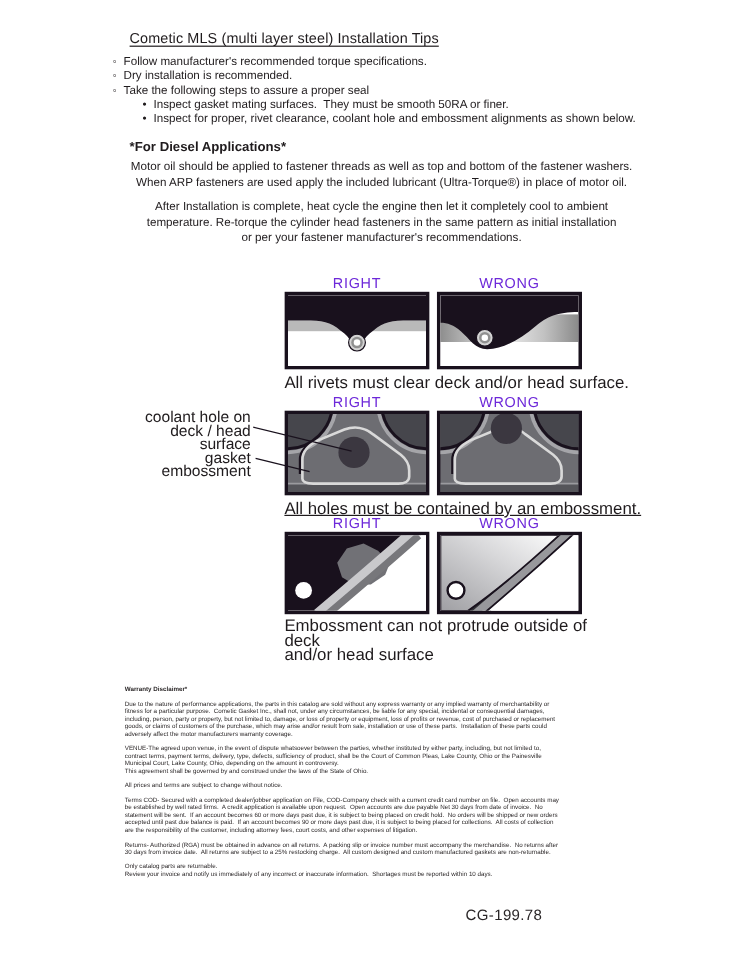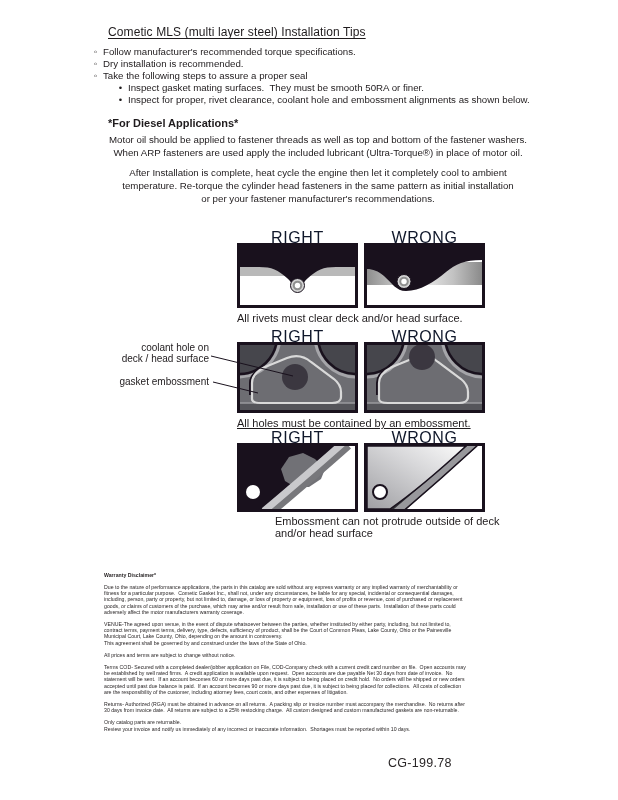--- a/index.html
+++ b/index.html
@@ -15,24 +15,24 @@
   }
   .intro { left:92px; top:46px; width:440px; font-size:9.7px; line-height:12px; }
   .intro-row { display:flex; gap:4px; white-space:pre-wrap; }
   .intro-row.sub { padding-left:25px; }
   .intro-row .blt { width:7px; text-align:center; flex:none; }
   .diesel-heading { left:108px; top:117px; font-size:11px; font-weight:bold; }
   .para { font-size:9.7px; line-height:13px; white-space:pre-wrap; width:420px;text-align:center; }
   .p1 { left:108px; top:133px; }
   .p2 { left:108px; top:166px; }
   .p3 { left:108px; top:207px; }
-  .rw-label { top:0; font-size:16px; letter-spacing:0.6px; text-align:center; width:121px; color:#0f172a; }
+  .rw-label { top:0; font-size:12px; letter-spacing:0.6px; text-align:center; width:121px; color:#6d28d9; }
   .dbox { position:absolute; width:121px; z-index:1; }
-  .caption { font-size:11px; line-height:12px; white-space:pre-line; color:#1f1b1d; }
-  .side-label { left:105px; width:104px; text-align:right; font-size:10px; line-height:11px; white-space:pre-line; }
+  .caption { font-size:14px; line-height:12px; white-space:pre-line; color:#1f1b1d; }
+  .side-label { left:105px; width:104px; text-align:right; font-size:13px; line-height:11px; white-space:pre-line; }
   .leader-svg { left:105px; top:338px; width:265px; height:85px; z-index:2; }
   .legal-outer { left:104px; top:572px; width:416px; height:180px; }
   .legal-inner { width:832px; transform:scale(0.5); transform-origin:0 0; font-size:10.4px; line-height:12.4px; color:#2a2627; }
   .legal-inner .lg-h { font-weight:bold; margin:0 0 12px 0; }
   .legal-inner p { margin:0 0 12px 0; white-space:pre-wrap; }
   .legal-inner p.tight { margin:0; }
   .legal-inner p.after-tight { margin:0 0 12px 0; }
   .footer-num { left:388px; top:756px; font-size:12.5px; letter-spacing:0.3px; color:#2a2627; }
   svg { display:block; }
 </style>
@@ -214,21 +214,21 @@
         <path d="M30,70 C56,48 82,26 110,1" fill="none" stroke="#303035" stroke-width="13"></path>
         <path d="M31,71 C57,49 83,27 111,2" fill="none" stroke="#98989c" stroke-width="9"></path>
         <path d="M3,3 H102 C76,27 52,48 26,66 H3 Z" fill="url(#gradSwath)" stroke="#19111d" stroke-width="1.5"></path>
         <path d="M38,70 C64,48 90,24 116,1 L118,3 V66 H38 Z" fill="#ffffff"></path>
         <path d="M37,70 C63,48 89,25 115,1" fill="none" stroke="#19111d" stroke-width="1.5"></path>
         <circle cx="16" cy="49" r="7" fill="#ffffff" stroke="#19111d" stroke-width="2"></circle>
       </g>
     </svg>
   </div>
 
-  <div class="abs caption" style="left:237px; top:515px; width:260px;margin-left:38px;">Embossment can not protrude outside of deck
+  <div class="abs caption" style="left:237px; top:515px; width:260px;">Embossment can not protrude outside of deck
 and/or head surface</div>
 
   <div class="abs legal-outer">
     <div class="legal-inner">
       <div class="lg-h">Warranty Disclaimer*</div>
       <p>Due to the nature of performance applications, the parts in this catalog are sold without any express warranty or any implied warranty of merchantability or
 fitness for a particular purpose.  Cometic Gasket Inc., shall not, under any circumstances, be liable for any special, incidental or consequential damages,
 including, person, party or property, but not limited to, damage, or loss of property or equipment, loss of profits or revenue, cost of purchased or replacement
 goods, or claims of customers of the purchase, which may arise and/or result from sale, installation or use of these parts.  Installation of these parts could
 adversely affect the motor manufacturers warranty coverage.</p>

